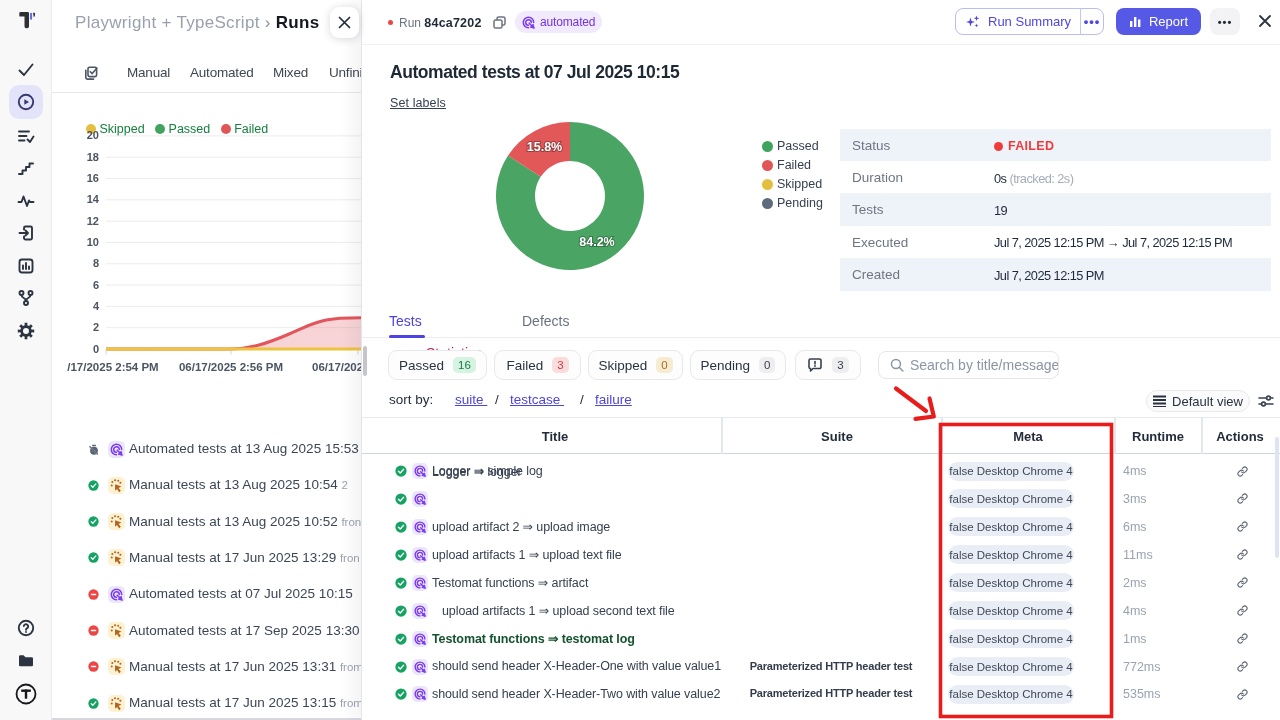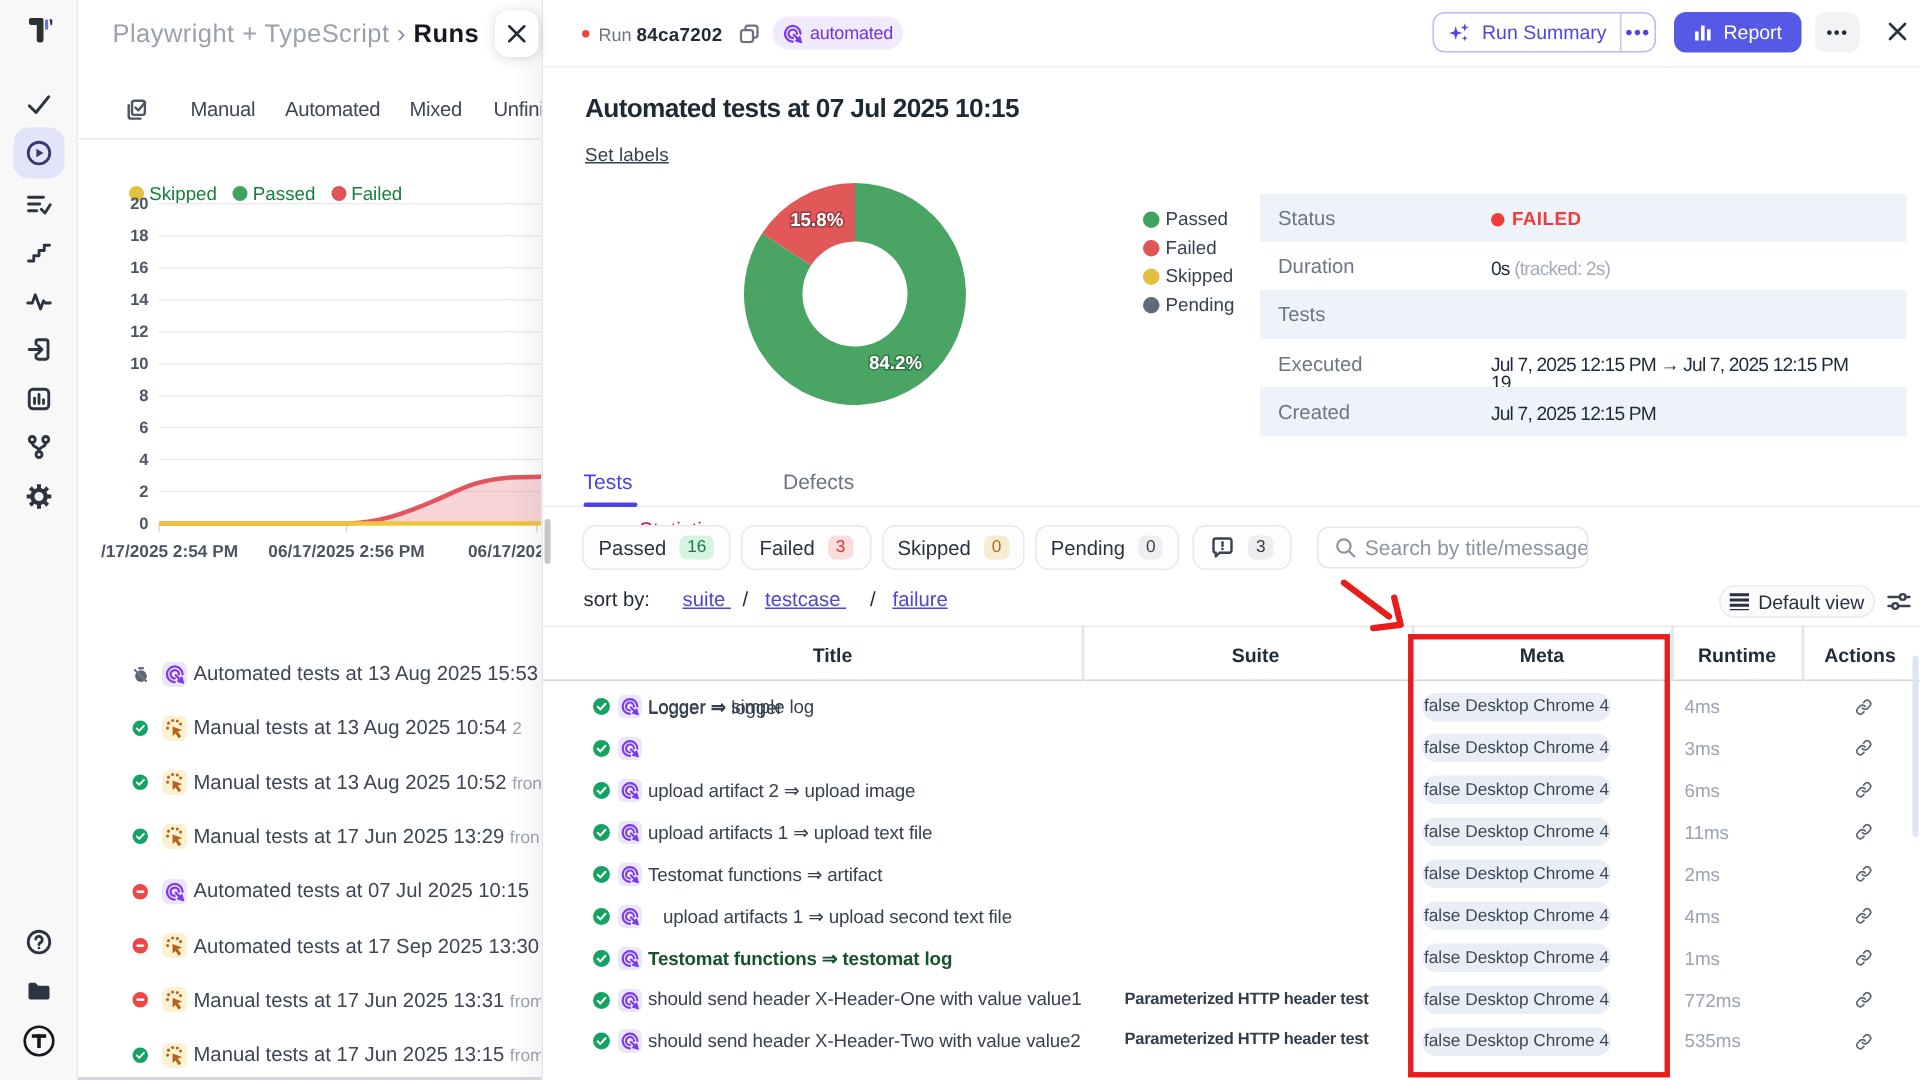--- a/index.html
+++ b/index.html
@@ -383,21 +383,21 @@
       <div class="abs" style="left: 478px; top: 128.6px; width: 431px; height: 32.4px; background: rgb(238, 242, 249);">
         <div class="abs" style="left: 12px; top: 9px; font-size: 13.5px; color: rgb(110, 118, 131);">Status</div>
         <div class="abs" style="left: 154px; top: 9.5px; font-size: 12.8px; letter-spacing: -0.55px; white-space: nowrap;"><span style="display:inline-block;width:9px;height:9px;border-radius:50%;background:#ef3b3b;vertical-align:-0.5px;margin-right:5px;"></span><b style="color:#ef3b3b;letter-spacing:0.3px;font-size:12.5px;">FAILED</b></div>
       </div>
       <div class="abs" style="left: 478px; top: 161px; width: 431px; height: 32.4px;">
         <div class="abs" style="left: 12px; top: 9px; font-size: 13.5px; color: rgb(110, 118, 131);">Duration</div>
         <div class="abs" style="left: 154px; top: 9.5px; font-size: 12.8px; letter-spacing: -0.55px; white-space: nowrap;"><span style="color:#1e293b;">0s</span> <span style="color:#a6adba;">(tracked: 2s)</span></div>
       </div>
       <div class="abs" style="left: 478px; top: 193.4px; width: 431px; height: 32.4px; background: rgb(238, 242, 249);">
         <div class="abs" style="left: 12px; top: 9px; font-size: 13.5px; color: rgb(110, 118, 131);">Tests</div>
-        <div class="abs" style="left: 154px; top: 9.5px; font-size: 12.8px; letter-spacing: -0.55px; white-space: nowrap; margin-top: 44px;"><span style="color:#1e293b;">19</span></div>
+        <div class="abs" style="left: 154px; top: 9.5px; font-size: 12.8px; letter-spacing: -0.55px; white-space: nowrap;"><span style="color:#1e293b;">19</span></div>
       </div>
       <div class="abs" style="left: 478px; top: 225.8px; width: 431px; height: 32.4px;">
         <div class="abs" style="left: 12px; top: 9px; font-size: 13.5px; color: rgb(110, 118, 131);">Executed</div>
         <div class="abs" style="left: 154px; top: 9.5px; font-size: 12.8px; letter-spacing: -0.55px; white-space: nowrap;"><span style="color:#1e293b;">Jul 7, 2025 12:15 PM → Jul 7, 2025 12:15 PM</span></div>
       </div>
       <div class="abs" style="left: 478px; top: 258.2px; width: 431px; height: 32.4px; background: rgb(238, 242, 249);">
         <div class="abs" style="left: 12px; top: 9px; font-size: 13.5px; color: rgb(110, 118, 131);">Created</div>
         <div class="abs" style="left: 154px; top: 9.5px; font-size: 12.8px; letter-spacing: -0.55px; white-space: nowrap;"><span style="color:#1e293b;">Jul 7, 2025 12:15 PM</span></div>
       </div>
     </div>

